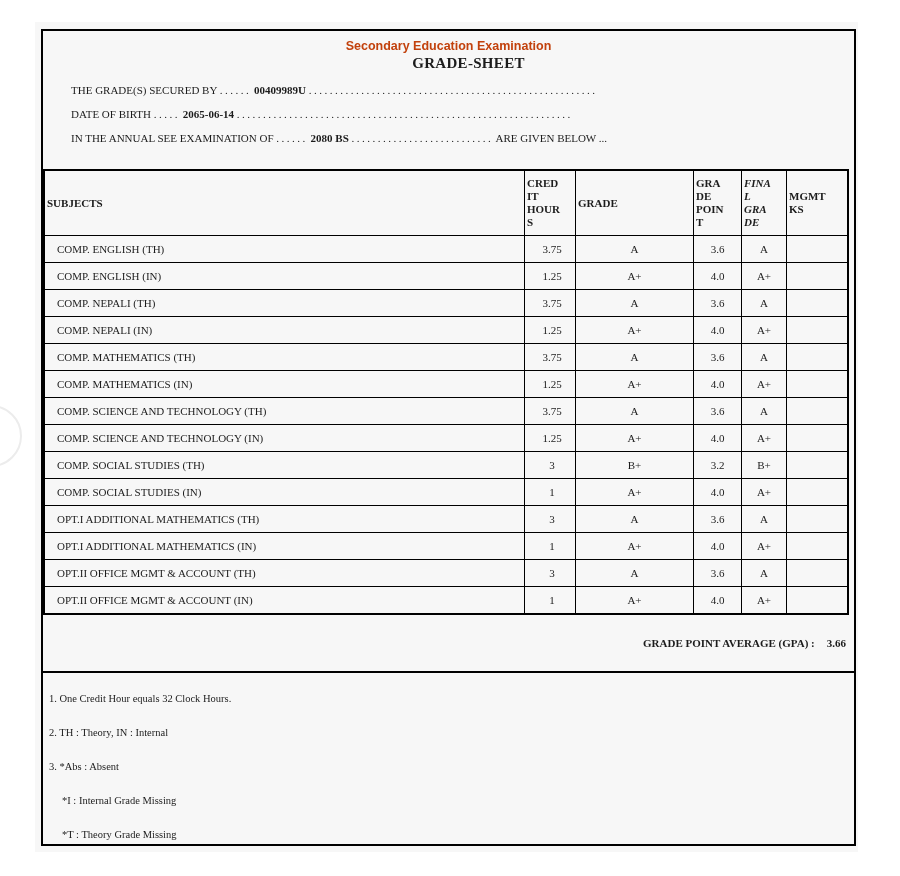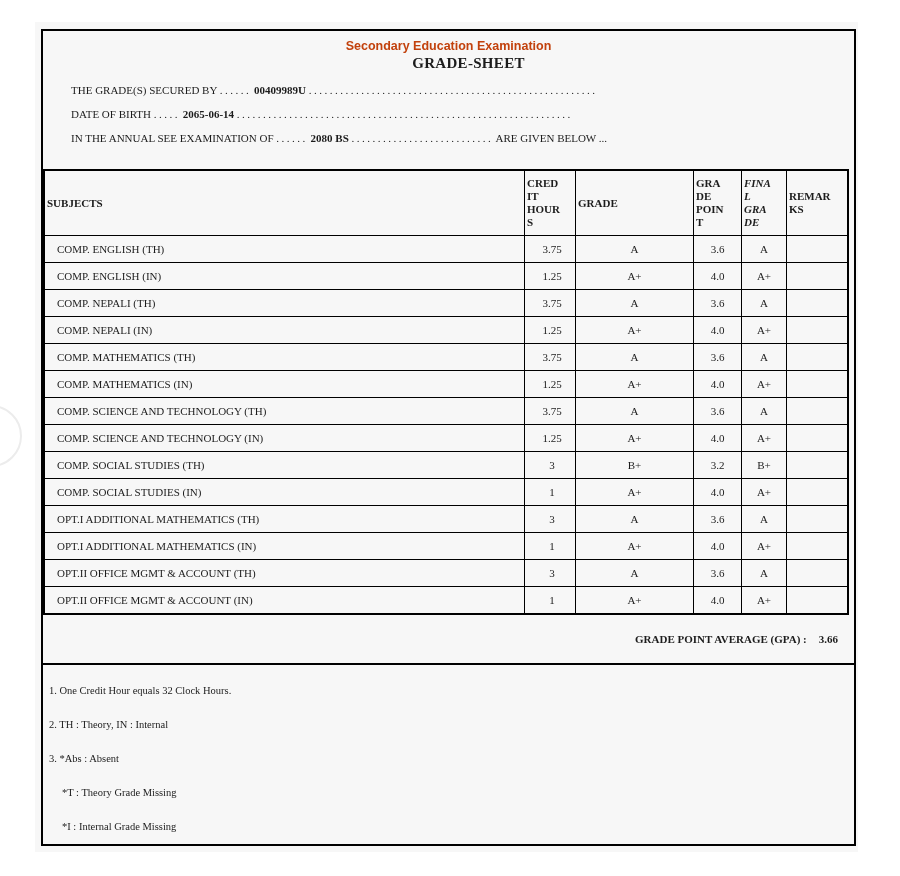--- a/index.html
+++ b/index.html
@@ -105,25 +105,25 @@
   table.grade-table td {
     height: 26px;
     vertical-align: middle;
     text-align: center;
     padding: 0 2px;
   }
   table.grade-table td.cell-subject { text-align: left; padding-left: 12px; }
   table.grade-table td.cell-credit  { text-align: center; padding-left: 6px; }
 
   .gpa-row {
-    height: 48px;
+    height: 56px;
     display: flex;
     align-items: center;
     justify-content: flex-end;
-    padding-right: 16px;
+    padding-right: 8px;
     font-weight: bold;
     font-size: 11px;
   }
   .gpa-row .gpa-value { margin-left: 12px; }
 
   .notes {
     flex: 1;
     border-top: 2px solid #000000;
     padding: 20px 10px 0 6px;
     overflow: hidden;
@@ -170,21 +170,21 @@
 S</th>
             <th class="col-grade">GRADE</th>
             <th class="col-gpoint">GRA
 DE
 POIN
 T</th>
             <th class="col-fgrade">FINA
 L
 GRA
 DE</th>
-            <th class="col-remarks">REMAR
+            <th class="col-remarks">MGMT
 KS</th>
           </tr>
         </thead>
         <tbody>
             <tr>
               <td class="cell-subject">COMP. ENGLISH (TH)</td>
               <td class="cell-credit">3.75</td>
               <td class="cell-grade">A</td>
               <td class="cell-gpoint">3.6</td>
               <td class="cell-fgrade">A</td>
@@ -299,19 +299,19 @@
 
       <div class="gpa-row">
         <span>GRADE POINT AVERAGE (GPA) :</span>
         <span class="gpa-value">3.66</span>
       </div>
 
       <div class="notes">
         <div class="note-line">1. One Credit Hour equals 32 Clock Hours.</div>
         <div class="note-line">2. TH : Theory, IN : Internal</div>
         <div class="note-line">3. *Abs : Absent</div>
+        <div class="note-line sub">*I : Internal Grade Missing</div>
         <div class="note-line sub">*T : Theory Grade Missing</div>
-        <div class="note-line sub">*I : Internal Grade Missing</div>
       </div>
 
     </div>
   </div>
 </div>
 
 </body></html>

